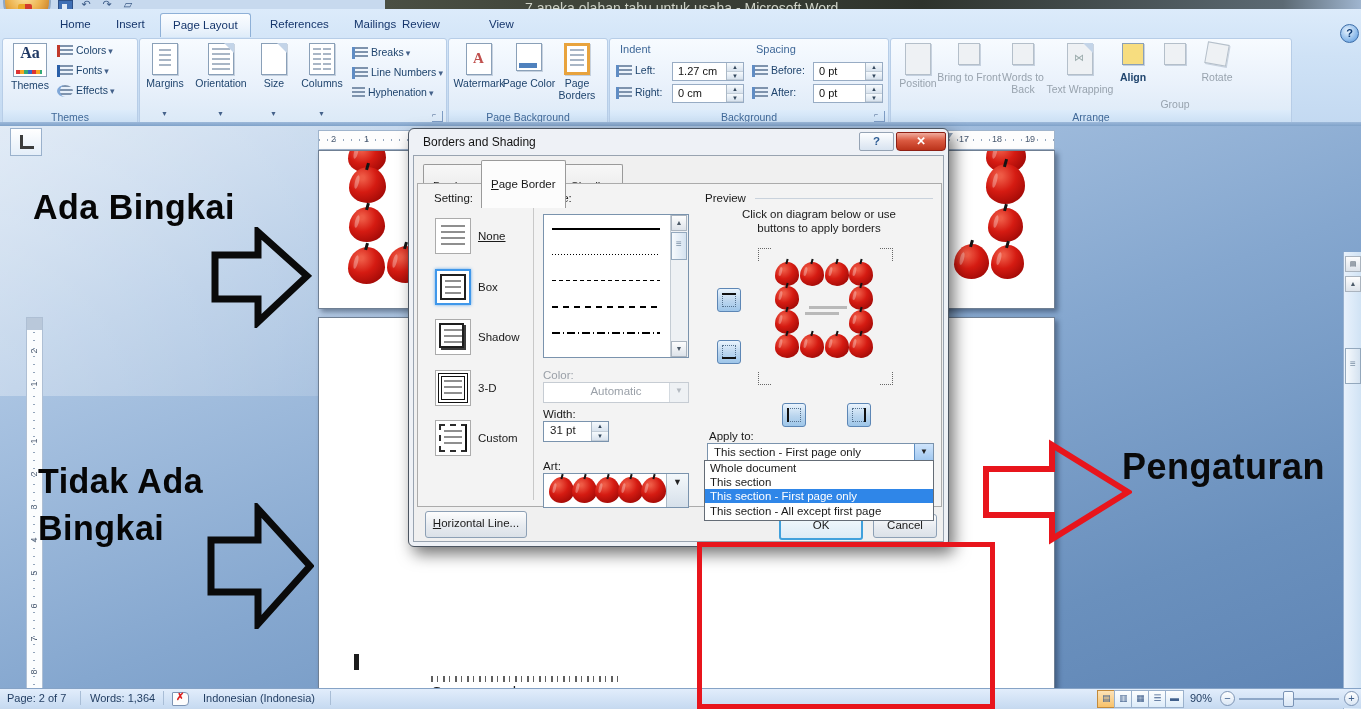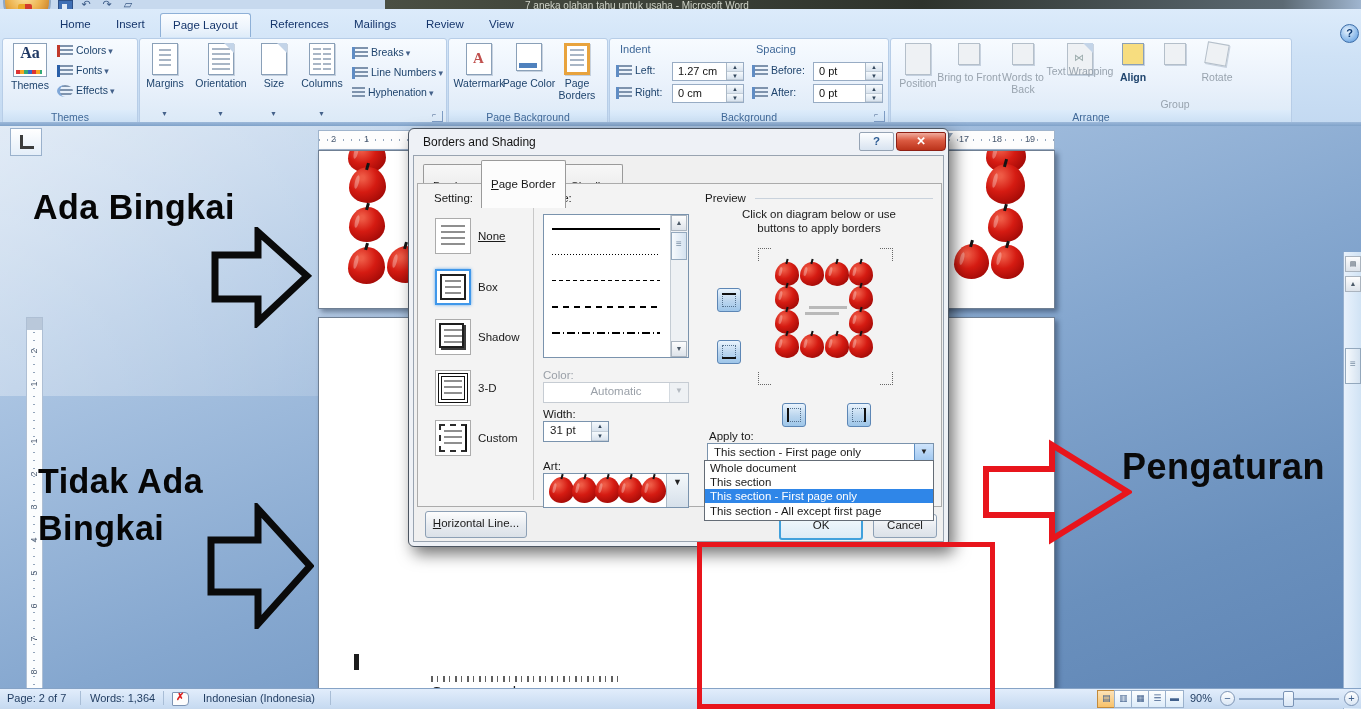--- a/index.html
+++ b/index.html
@@ -1,21 +1,21 @@
 <!DOCTYPE html>
 <html><head>
 <meta charset="utf-8">
 <style>
   html,body{margin:0;padding:0;}
   body{font-family:"Liberation Sans",sans-serif;}
   #screen{position:relative;width:1361px;height:709px;overflow:hidden;background:#c7d9ee;font-size:11px;color:#1e3c61;}
   .abs{position:absolute;}
   
   #titlestrip{left:385px;top:0;width:976px;height:9px;background:linear-gradient(90deg,#4a4f43,#2e332c 55%,#5c6a74 92%,#9fb5cf);overflow:hidden;}
-  #titlestrip span{position:absolute;left:140px;top:0;font-size:10px;color:#cfd3c8;white-space:nowrap;}
+  #titlestrip span{position:absolute;left:140px;top:0;font-size:14px;color:#cfd3c8;white-space:nowrap;}
   
   #officebtn{left:3px;top:-22px;width:44px;height:44px;border-radius:50%;background:radial-gradient(circle at 45% 35%,#fce8a8,#edb34f 45%,#c77c22 80%,#9c5a12);border:2px solid #8fa8c6;}
   #officebtn .logo{position:absolute;left:13px;top:24px;width:14px;height:14px;background:conic-gradient(#d33a2c 0 25%,#2f7d32 0 50%,#2b5fad 0 75%,#e9a826 0);border-radius:2px;}
   .qat{top:-3px;width:16px;height:15px;font-size:11px;color:#3b5a86;text-align:center;line-height:15px;}
   #qat-save{left:58px;width:13px;height:10px;top:0;background:#3f6fb5;border:1px solid #2c4f86;}
   #qat-save::after{content:"";position:absolute;left:3px;top:3px;width:5px;height:5px;background:#dfe9f6;}
   
   #ribbon{left:0;top:9px;width:1361px;height:117px;background:linear-gradient(#dcebfb,#cfe2f6 40%,#c3d9f1);}
   #tabrow{left:0;top:4px;width:1361px;height:23px;}
   .rtab{position:absolute;top:2px;height:19px;line-height:19px;padding:0 12px;font-size:11.5px;color:#15356b;}
@@ -160,21 +160,21 @@
   <div class="abs qat" style="left:99px;">↷</div>
   <div class="abs qat" style="left:120px;">▱</div>
 
   <div class="abs" id="ribbon">
     <div class="abs" id="tabrow">
       <div class="rtab" style="left:48px;">Home</div>
       <div class="rtab" style="left:104px;">Insert</div>
       <div class="rtab active" style="left:160px;">Page Layout</div>
       <div class="rtab" style="left:258px;">References</div>
       <div class="rtab" style="left:342px;">Mailings</div>
-      <div class="rtab" style="left:414px;">Review</div>
+      <div class="rtab" style="left:390px;">Review</div>
       <div class="rtab" style="left:477px;">View</div>
     </div>
 
     <div class="rgroup" style="left:2px;width:134px;">
       <div class="bigbtn" style="left:4px;">
         <div style="position:absolute;left:6px;top:0;width:32px;height:32px;background:#fff;border:1px solid #8aa0b8;font:bold 16px 'Liberation Serif',serif;color:#1f3864;">Aa<div style="position:absolute;left:2px;bottom:2px;width:26px;height:4px;background:repeating-linear-gradient(90deg,#d33 0 4px,#f5a623 4px 8px,#3a7 8px 12px,#36c 12px 16px);"></div></div>
         <div class="lbl">Themes</div>
           <div class="dd">▼</div>
       </div>
       <div class="smallrow ddv" style="left:54px;top:2px;"><span class="mini" style="border-left-color:#c0392b;"></span><span>Colors</span></div>
@@ -237,21 +237,21 @@
           </span>
         </div>
       <div class="rglabel">Background</div>
       <div style="position:absolute;right:3px;bottom:2px;width:10px;height:10px;border:1px solid #7d9cc4;border-top:none;border-left:none;font-size:7px;color:#44618a;line-height:8px;">⌐</div>
     </div>
 
     <div class="rgroup" style="left:890px;width:400px;">
       <div class="bigbtn disabled" style="left:4px;"><span class="icon-page"></span><div class="lbl" style="top:34px;">Position</div><div class="dd">▼</div></div>
       <div class="bigbtn disabled" style="left:52px;width:52px;"><span class="icon-page" style="width:20px;height:20px;"></span><div class="lbl" style="top:28px;">Bring to Front</div><div class="dd">▼</div></div>
       <div class="bigbtn disabled" style="left:106px;width:52px;"><span class="icon-page" style="width:20px;height:20px;"></span><div class="lbl" style="top:28px;">Words to Back</div><div class="dd">▼</div></div>
-      <div class="bigbtn disabled" style="left:160px;width:58px;"><span class="icon-page fold"><span style="position:absolute;left:6px;top:8px;color:#9aa;font-size:10px;">⋈</span></span><div class="lbl" style="top:22px;">Text Wrapping</div><div class="dd">▼</div></div>
+      <div class="bigbtn disabled" style="left:160px;width:58px;"><span class="icon-page fold"><span style="position:absolute;left:6px;top:8px;color:#9aa;font-size:10px;">⋈</span></span><div class="lbl" style="top:40px;">Text Wrapping</div><div class="dd">▼</div></div>
       <div class="bigbtn" style="left:222px;width:40px;"><span class="icon-page" style="width:20px;height:20px;background:#f7dd7f;border-color:#8aa0b8;"></span><div class="lbl" style="top:28px;font-weight:bold;">Align</div><div class="dd">▼</div></div>
       <div class="bigbtn disabled" style="left:264px;width:40px;"><span class="icon-page" style="width:20px;height:20px;"></span><div class="lbl" style="top:28px;margin-top:27px;">Group</div><div class="dd">▼</div></div>
       <div class="bigbtn disabled" style="left:306px;width:40px;"><span class="icon-page" style="width:20px;height:20px;transform:rotate(10deg);"></span><div class="lbl" style="top:28px;">Rotate</div><div class="dd">▼</div></div>
       <div class="rglabel">Arrange</div>
     </div>
   </div>
   <div class="abs" id="helpbtn">?</div>
   <div class="abs" id="ribbonedge"></div>
 
   <div class="abs" id="workspace">

